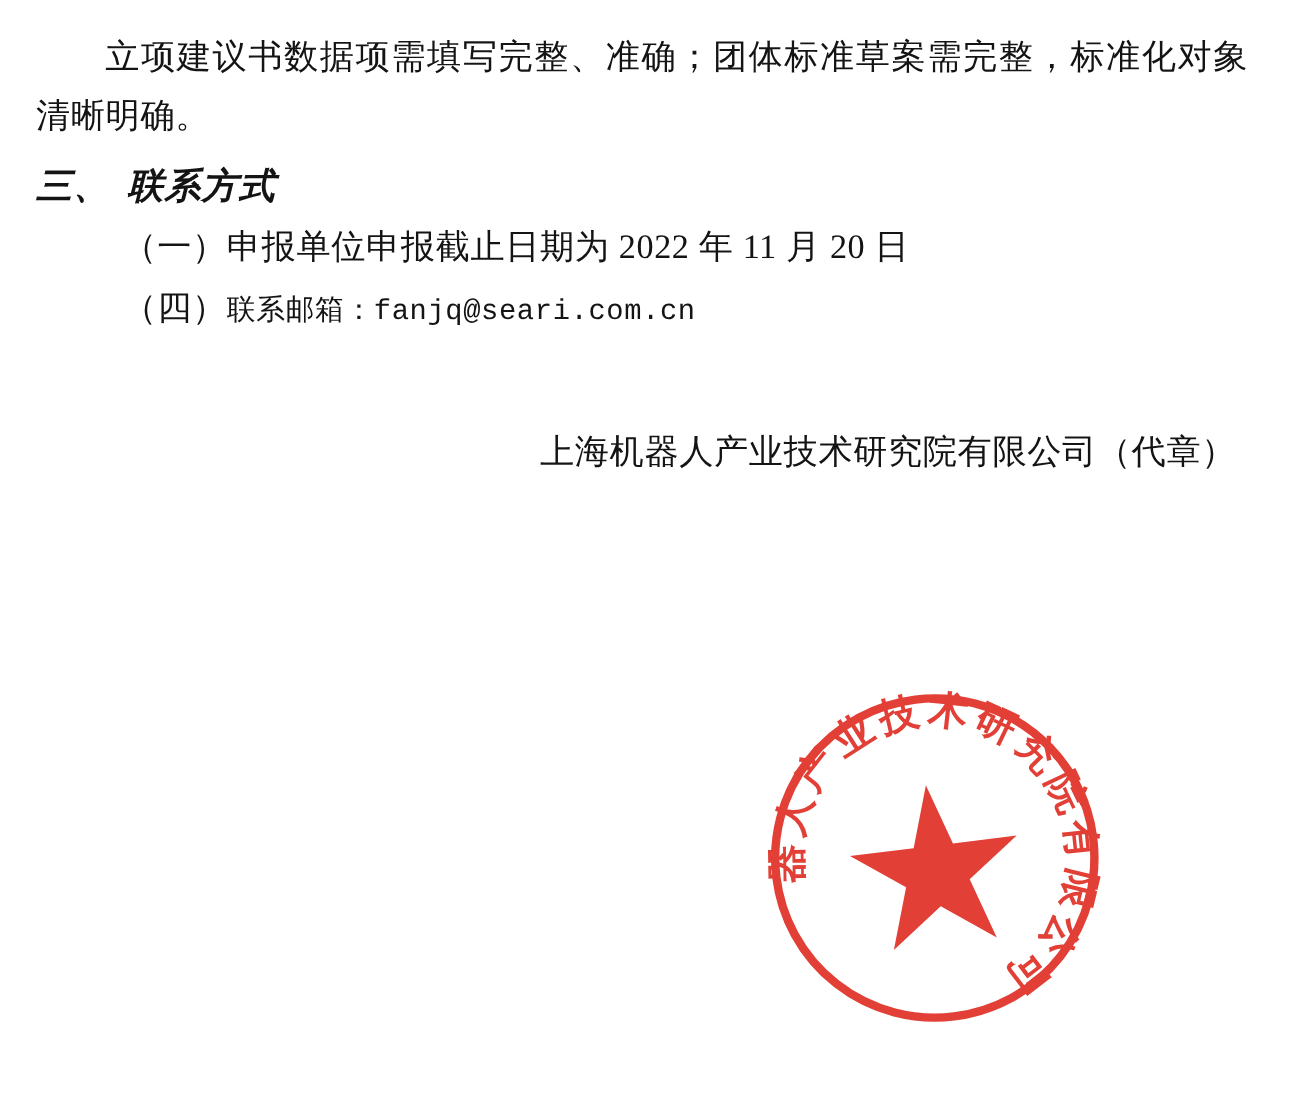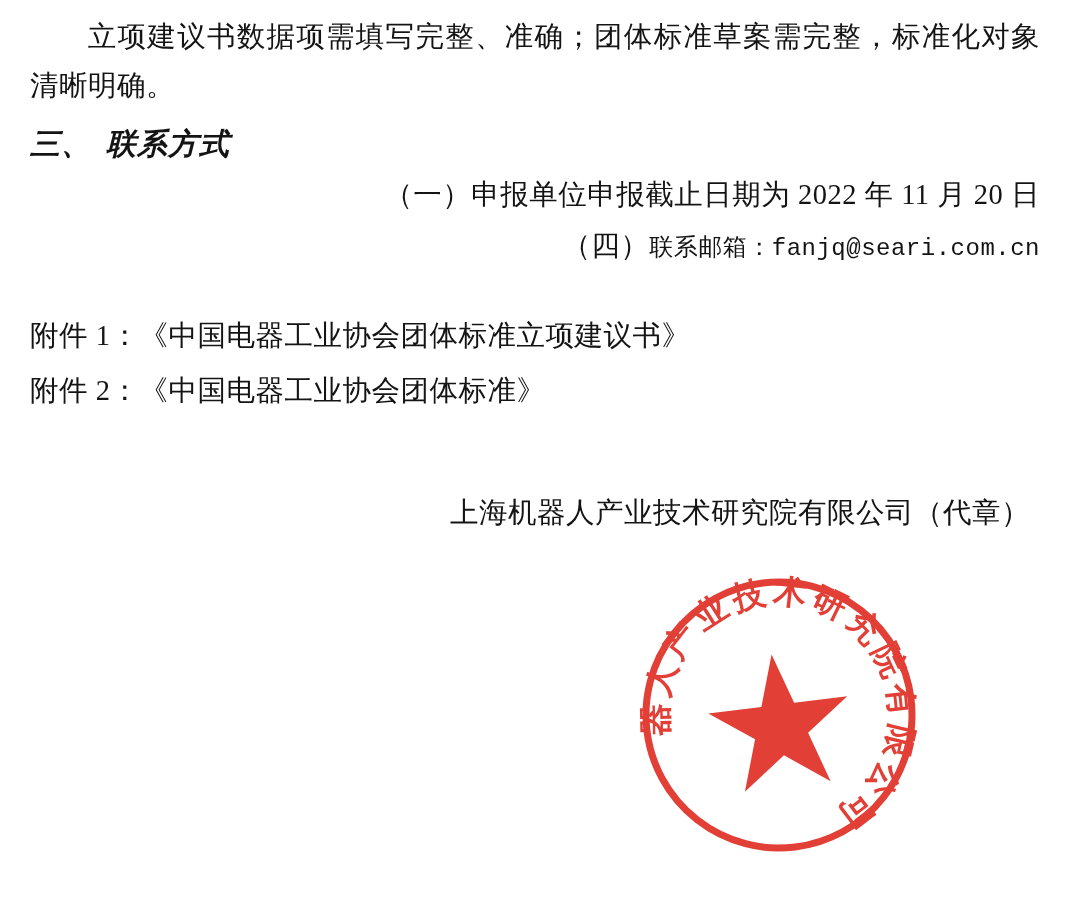--- a/index.html
+++ b/index.html
@@ -13,21 +13,21 @@
     font-family: "Liberation Serif", serif;
     color: #141414;
     position: relative;
     overflow: hidden;
   }
   .page {
     position: relative;
     width: 1080px;
     height: 729px;
     box-sizing: border-box;
-    padding: 12px 40px 0 30px;
+    padding: 24px 40px 0 30px;
   }
   .para {
     font-size: 28.5px;
     line-height: 1.72;
     text-align: justify;
     text-justify: inter-ideograph;
     letter-spacing: 0.5px;
     margin: 0 0 4px 0;
   }
   .para .indent {
@@ -46,21 +46,20 @@
     display: inline-block;
     margin-right: 14px;
   }
   .item-line {
     font-size: 28.5px;
     line-height: 1.78;
     margin: 0;
     padding-left: 72px;
     letter-spacing: 0.5px;
     white-space: nowrap;
-    text-align: right;
   }
   .item-line .mono {
     font-family: "Liberation Mono", "DejaVu Sans Mono", monospace;
     font-size: 24px;
     letter-spacing: 0.5px;
   }
   .item-line .num-latin {
     font-family: "Liberation Serif", serif;
     letter-spacing: 1.5px;
   }
@@ -120,24 +119,20 @@
   <h2 class="section-heading">
     <span class="num">三、</span><span>联系方式</span>
   </h2>
 
   <p class="item-line"><span>（一）</span><span>申报单位申报截止日期为 2022 年 11 月 20 日</span></p>
 
 
 
   <p class="item-line"><span>（四）</span><span class="mono">联系邮箱：fanjq@seari.com.cn</span></p>
 
-  <div class="attachments">
-    <p class="attach-line">附件 1：《中国电器工业协会团体标准立项建议书》</p>
-    <p class="attach-line">附件 2：《中国电器工业协会团体标准》</p>
-  </div>
 
   <div class="signature-block">
     <p class="signature">上海机器人产业技术研究院有限公司（代章）</p>
   </div>
 
   <div class="seal">
     <svg viewBox="0 0 286 286" width="286" height="286" xmlns="http://www.w3.org/2000/svg">
       <defs>
         <path id="arcpath" d="M 143,143 m -112,0 a 112,112 0 1 1 224,0 a 112,112 0 1 1 -224,0" fill="none"></path>
       </defs>

